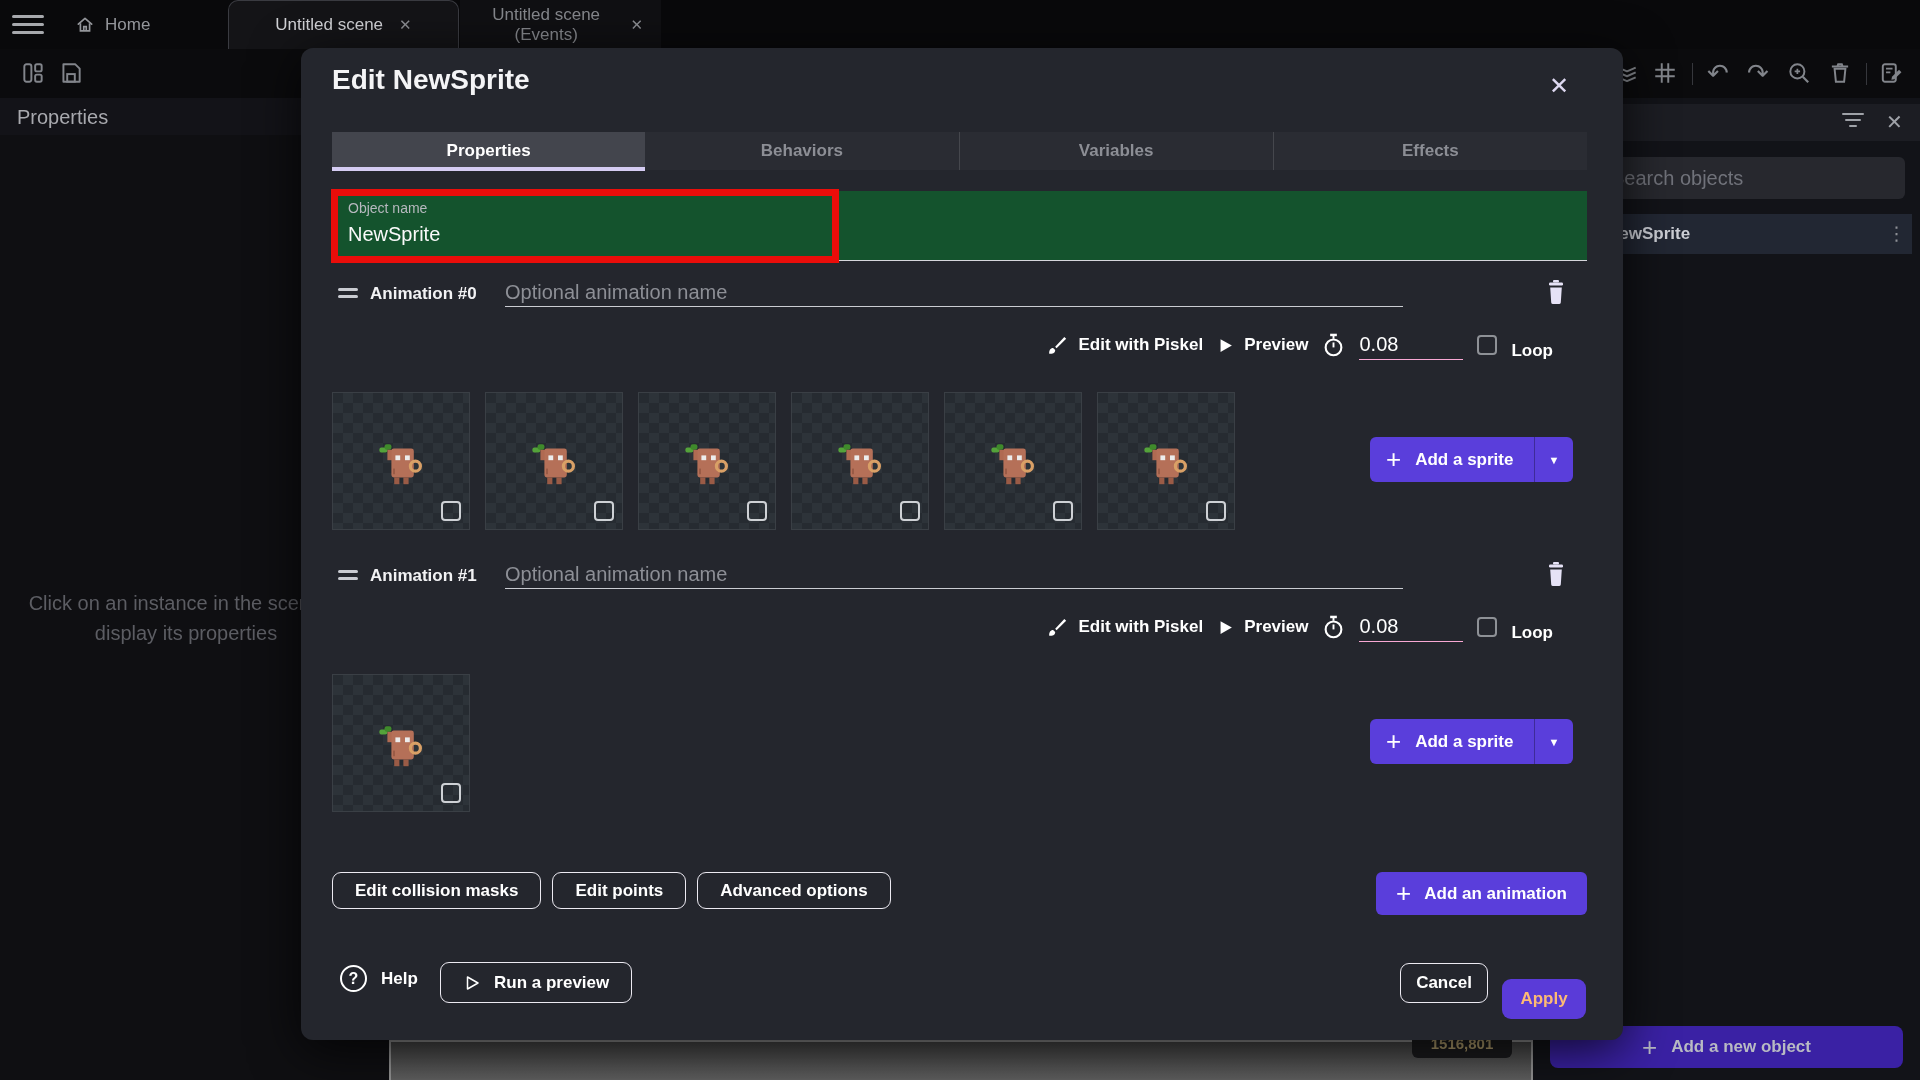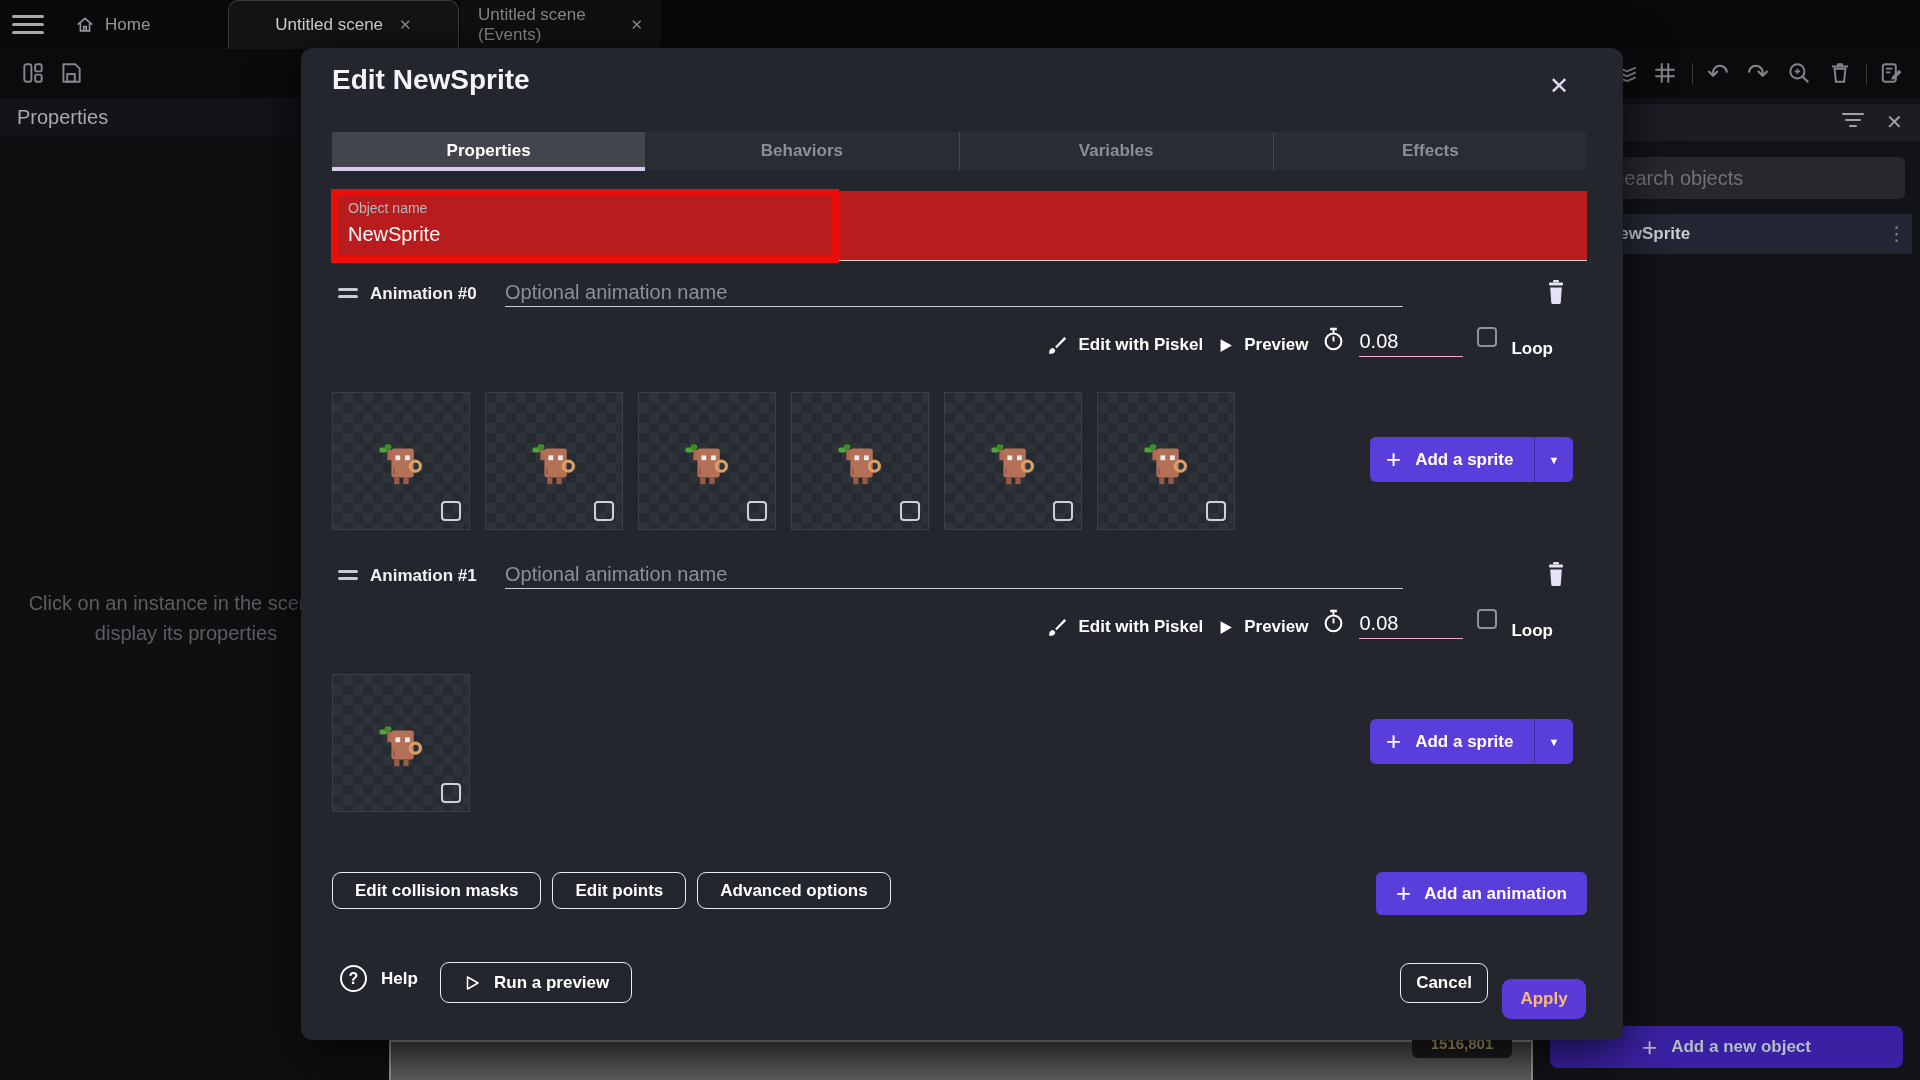--- a/index.html
+++ b/index.html
@@ -9,21 +9,21 @@
 
   
   .topbar { position:absolute; left:0; top:0; width:1920px; height:49px; background:#09090b; }
   .hamburger { position:absolute; left:12px; top:15px; width:32px; height:20px; cursor:pointer; }
   .hamburger span { display:block; height:3px; border-radius:2px; background:#a7a9ad; margin-bottom:5px; }
   .toptab { position:absolute; top:0; height:49px; display:flex; align-items:center; gap:10px;
             font-size:17px; color:#94969b; padding:0 18px; }
   .toptab.home { left:57px; }
   .toptab.active { left:228px; width:231px; background:#141417; border:1px solid #3a3b41; border-bottom:none;
                    border-radius:10px 10px 0 0; color:#d2d3d7;justify-content:center; }
-  .toptab.events { left:460px; width:201px; background:#101013; color:#85878c; }
+  .toptab.events { left:460px; width:201px; background:#101013; color:#85878c;text-align:center; }
   .tab-close { font-size:15px; color:#8c8e93; margin-left:6px; cursor:pointer; }
 
   
   .toolbar2 { position:absolute; left:0; top:49px; width:1920px; height:49px; background:#0b0b0d; }
   .tb-icon { position:absolute; top:11px; width:26px; height:26px; color:#82858b; }
   .tb-sep { position:absolute; top:14px; width:1px; height:22px; background:#36373c; }
 
   
   .left-header { position:absolute; left:0; top:98px; width:460px; height:37px; background:#131318; }
   .left-header .t { position:absolute; left:17px; top:8px; font-size:20px; color:#a8a9ae; }
@@ -67,42 +67,42 @@
   .dlg-close { position:absolute; left:1248px; top:24px; font-size:24px; color:#ddd8f0; cursor:pointer; }
 
   .dlg-tabs { position:absolute; left:31px; top:84px; width:1255px; height:38px; display:flex; background:#2a2c33; }
   .dlg-tab { flex:1; display:flex; align-items:center; justify-content:center; font-size:17px; font-weight:bold;
              color:#8c8e95; position:relative; cursor:pointer; border-left:1px solid #45474d; }
   .dlg-tab:first-child { border-left:none; }
   .dlg-tab.active { background:#43454d; color:#ffffff; border-left:none; }
   .dlg-tab.active + .dlg-tab { border-left:none; }
   .dlg-tab.active::after { content:""; position:absolute; left:0; bottom:-1px; width:100%; height:4px; background:#d5ccf3; }
 
-  .obj-field { position:absolute; left:31px; top:143px; width:1255px; height:70px; background:#b91c1c;
+  .obj-field { position:absolute; left:31px; top:143px; width:1255px; height:70px; background:#14532d;
                border-bottom:1px solid #d6d6dc; cursor:text; }
   .obj-field .lbl { position:absolute; left:16px; top:9px; font-size:14px; color:#b6b8be; }
   .obj-field .val { position:absolute; left:16px; top:32px; font-size:20px; color:#fafafa; }
 
   .red-annotation { position:absolute; left:30px; top:141px; width:508px; height:74px;
                     border:7px solid #ea0d0a; pointer-events:none; z-index:50; }
 
   
   #animations { position:absolute; left:31px; top:231px; width:1255px; }
   .anim-section { position:relative; width:1255px; height:282px; }
   .anim-header { position:absolute; left:0; top:0; width:1255px; height:28px; }
   .drag-handle { position:absolute; left:6px; top:9px; width:20px; height:10px; cursor:grab; }
   .drag-handle span { display:block; height:3px; background:#c9cbd1; border-radius:2px; margin-bottom:4px; }
   .anim-label { position:absolute; left:38px; top:5px; font-size:17px; font-weight:bold; color:#f2f2f4; }
   .anim-name-input { position:absolute; left:173px; top:0; width:898px; height:28px; background:transparent;
                      border:none; border-bottom:1px solid #caccd2; color:#e8e8ea; font-size:20px;
                      font-family:"Liberation Sans", sans-serif; outline:none; }
   .anim-name-input::placeholder { color:#8d8f96; }
   .anim-trash { position:absolute; left:1212px; top:0; width:26px; height:28px; cursor:pointer; color:#e6e2f6; }
 
-  .piskel-row { position:absolute; right:34px; top:48px; height:36px; display:flex; gap:14px; }
+  .piskel-row { position:absolute; right:34px; top:48px; height:36px; display:flex; align-items:center; gap:14px; }
   .pk-btn { display:flex; align-items:center; gap:10px; color:#ffffff; font-size:17px; font-weight:bold; cursor:pointer; }
   .delay-input { width:104px; height:30px; background:transparent; border:none; border-bottom:1px solid #f9a8d4;
                  color:#ffffff; font-size:20px; font-family:"Liberation Sans", sans-serif; outline:none; }
   .cb { width:20px; height:20px; border:2.5px solid #8e9196; border-radius:4px; background:transparent; cursor:pointer; }
   .loop-lbl { color:#ffffff; font-size:17px; font-weight:bold;margin-top:12px; }
 
   .frames-row { position:absolute; left:0; top:113px; height:138px; display:flex; gap:15px; }
   .frame { position:relative; width:138px; height:138px; border:1px solid #3a3f45; cursor:pointer;
            background-color:#262b31;
            background-image:conic-gradient(#2d3339 25%, #262b31 0 50%, #2d3339 0 75%, #262b31 0);

